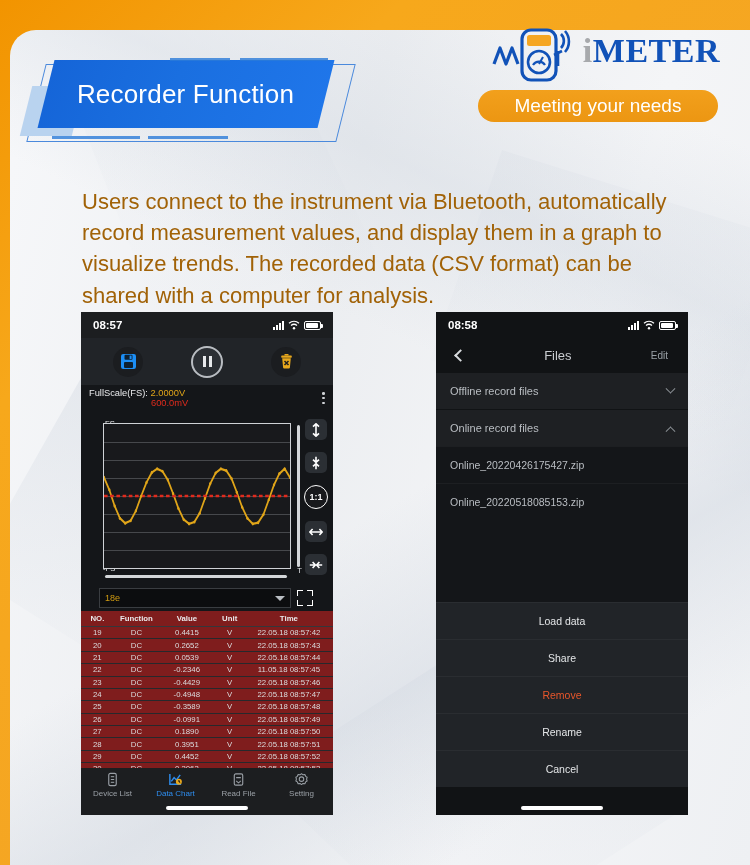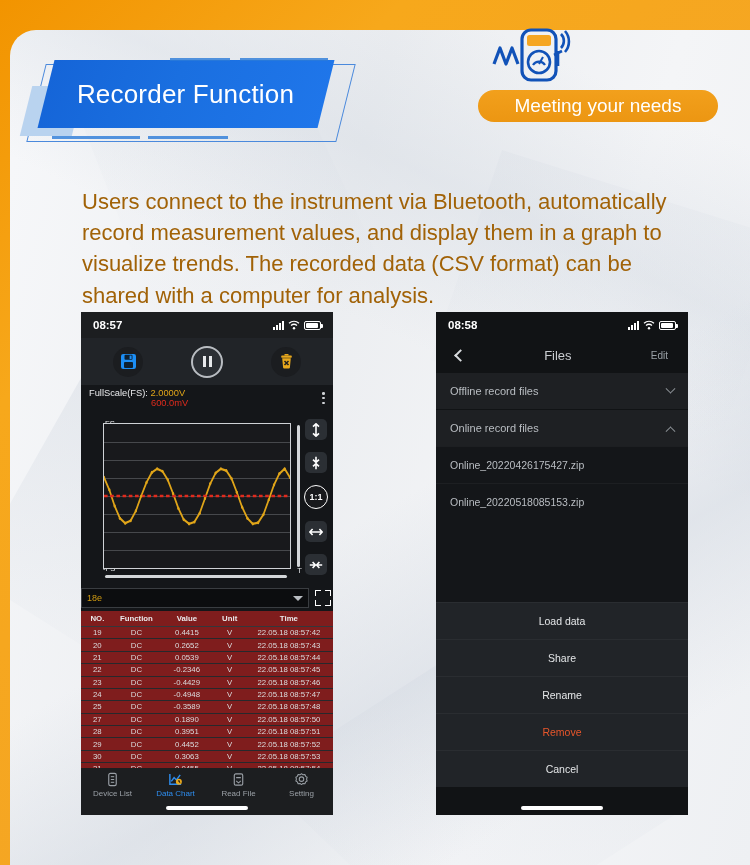--- a/index.html
+++ b/index.html
@@ -199,21 +199,21 @@
     width: 22px; height: 21px; border-radius: 5px; background: #2b2f34;
     display: flex; align-items: center; justify-content: center;
     color: #fff; font-size: 11px;
   }
   .cbtn.ratio {
     border-radius: 50%; width: 24px; height: 24px;
     border: 1.6px solid #fff; background: #18191c;
     font-size: 9px; font-weight: bold;
   }
 
-  .dropdown-row { display: flex; align-items: flex-start; gap: 4px; padding: 3px 0; background:#141619; }
+  .dropdown-row { display: flex; align-items: flex-start; gap: 4px; padding: 3px 18px; background:#141619; }
   .dropdown {
     flex: 1; height: 20px; background: #0c0d0f; border: 1px solid #3a3d41;
     display: flex; align-items: center; justify-content: space-between;
     padding: 0 5px;
   }
   .dropdown span { color: #d09b12; font-size: 9px; }
   .caret { width:0;height:0;border-left:5px solid transparent;border-right:5px solid transparent;border-top:5px solid #b9bdc2; }
   .expand-btn { width: 20px; height: 20px; position: relative; }
   .expand-btn i { position: absolute; width: 6px; height: 6px; border: 1.6px solid #fff; }
   .expand-btn i:nth-child(1){left:2px;top:2px;border-right:0;border-bottom:0;}
@@ -310,20 +310,23 @@
       <path d="M2 38 L8 22 L14 38 L20 22 L26 38" stroke="#1152b8" stroke-width="3.2" fill="none" stroke-linejoin="round"></path>
       <rect x="30" y="4" width="34" height="50" rx="9" stroke="#1152b8" stroke-width="3.2" fill="none"></rect>
       <rect x="35" y="9" width="24" height="11" rx="2.5" fill="#f5a623"></rect>
       <circle cx="47" cy="36" r="11" stroke="#1152b8" stroke-width="2.6" fill="none"></circle>
       <path d="M41 39 A7 7 0 0 1 53 39" stroke="#1152b8" stroke-width="2.2" fill="none"></path>
       <line x1="47" y1="38" x2="51" y2="31" stroke="#1152b8" stroke-width="2"></line>
       <path d="M69 22 A10 10 0 0 0 69 8" stroke="#1152b8" stroke-width="2.6" fill="none"></path>
       <path d="M73 26 A16 16 0 0 0 73 5" stroke="#1152b8" stroke-width="2.6" fill="none"></path>
       <path d="M66 25 L66 40 M62 29 L70 25" stroke="#1152b8" stroke-width="2.6" fill="none"></path>
     </svg>
+    <div class="logo-text">
+      <span class="i-stem">i</span><span>METER</span>
+    </div>
   </div>
   <div class="tagline">
     <span>Meeting your  needs</span>
   </div>
 </div>
 
 <p class="description">Users connect to the instrument via Bluetooth, automatically record measurement values, and display them in a graph to visualize trends. The recorded data (CSV format) can be shared with a computer for analysis.</p>
 
 <div class="phone phone-left">
 
@@ -513,21 +516,21 @@
           <td class="col-fn">DC</td>
           <td class="col-val">0.0539</td>
           <td class="col-unit">V</td>
           <td class="col-time">22.05.18 08:57:44</td>
         </tr>
         <tr>
           <td class="col-no">22</td>
           <td class="col-fn">DC</td>
           <td class="col-val">-0.2346</td>
           <td class="col-unit">V</td>
-          <td class="col-time">22.05.18 08:57:45</td>
+          <td class="col-time">11.05.18 08:57:45</td>
         </tr>
         <tr>
           <td class="col-no">23</td>
           <td class="col-fn">DC</td>
           <td class="col-val">-0.4429</td>
           <td class="col-unit">V</td>
           <td class="col-time">22.05.18 08:57:46</td>
         </tr>
         <tr>
           <td class="col-no">24</td>
@@ -535,20 +538,27 @@
           <td class="col-val">-0.4948</td>
           <td class="col-unit">V</td>
           <td class="col-time">22.05.18 08:57:47</td>
         </tr>
         <tr>
           <td class="col-no">25</td>
           <td class="col-fn">DC</td>
           <td class="col-val">-0.3589</td>
           <td class="col-unit">V</td>
           <td class="col-time">22.05.18 08:57:48</td>
+        </tr>
+        <tr>
+          <td class="col-no">26</td>
+          <td class="col-fn">DC</td>
+          <td class="col-val">-0.0991</td>
+          <td class="col-unit">V</td>
+          <td class="col-time">22.05.18 08:57:49</td>
         </tr>
         <tr>
           <td class="col-no">27</td>
           <td class="col-fn">DC</td>
           <td class="col-val">0.1890</td>
           <td class="col-unit">V</td>
           <td class="col-time">22.05.18 08:57:50</td>
         </tr>
         <tr>
           <td class="col-no">28</td>
@@ -657,19 +667,19 @@
     <span>Online_20220426175427.zip</span>
   </div>
   <div class="file-row">
     <span>Online_20220518085153.zip</span>
   </div>
   <div class="filler" style="height:82px"></div>
 
   <div class="sheet">
     <div class="sheet-item">Load data</div>
     <div class="sheet-item">Share</div>
+    <div class="sheet-item danger">Remove</div>
     <div class="sheet-item">Rename</div>
-    <div class="sheet-item danger">Remove</div>
     <div class="sheet-item">Cancel</div>
     <div class="sheet-gap"></div>
   </div>
   <div class="home-bar"></div>
 </div>
 
 </body></html>

